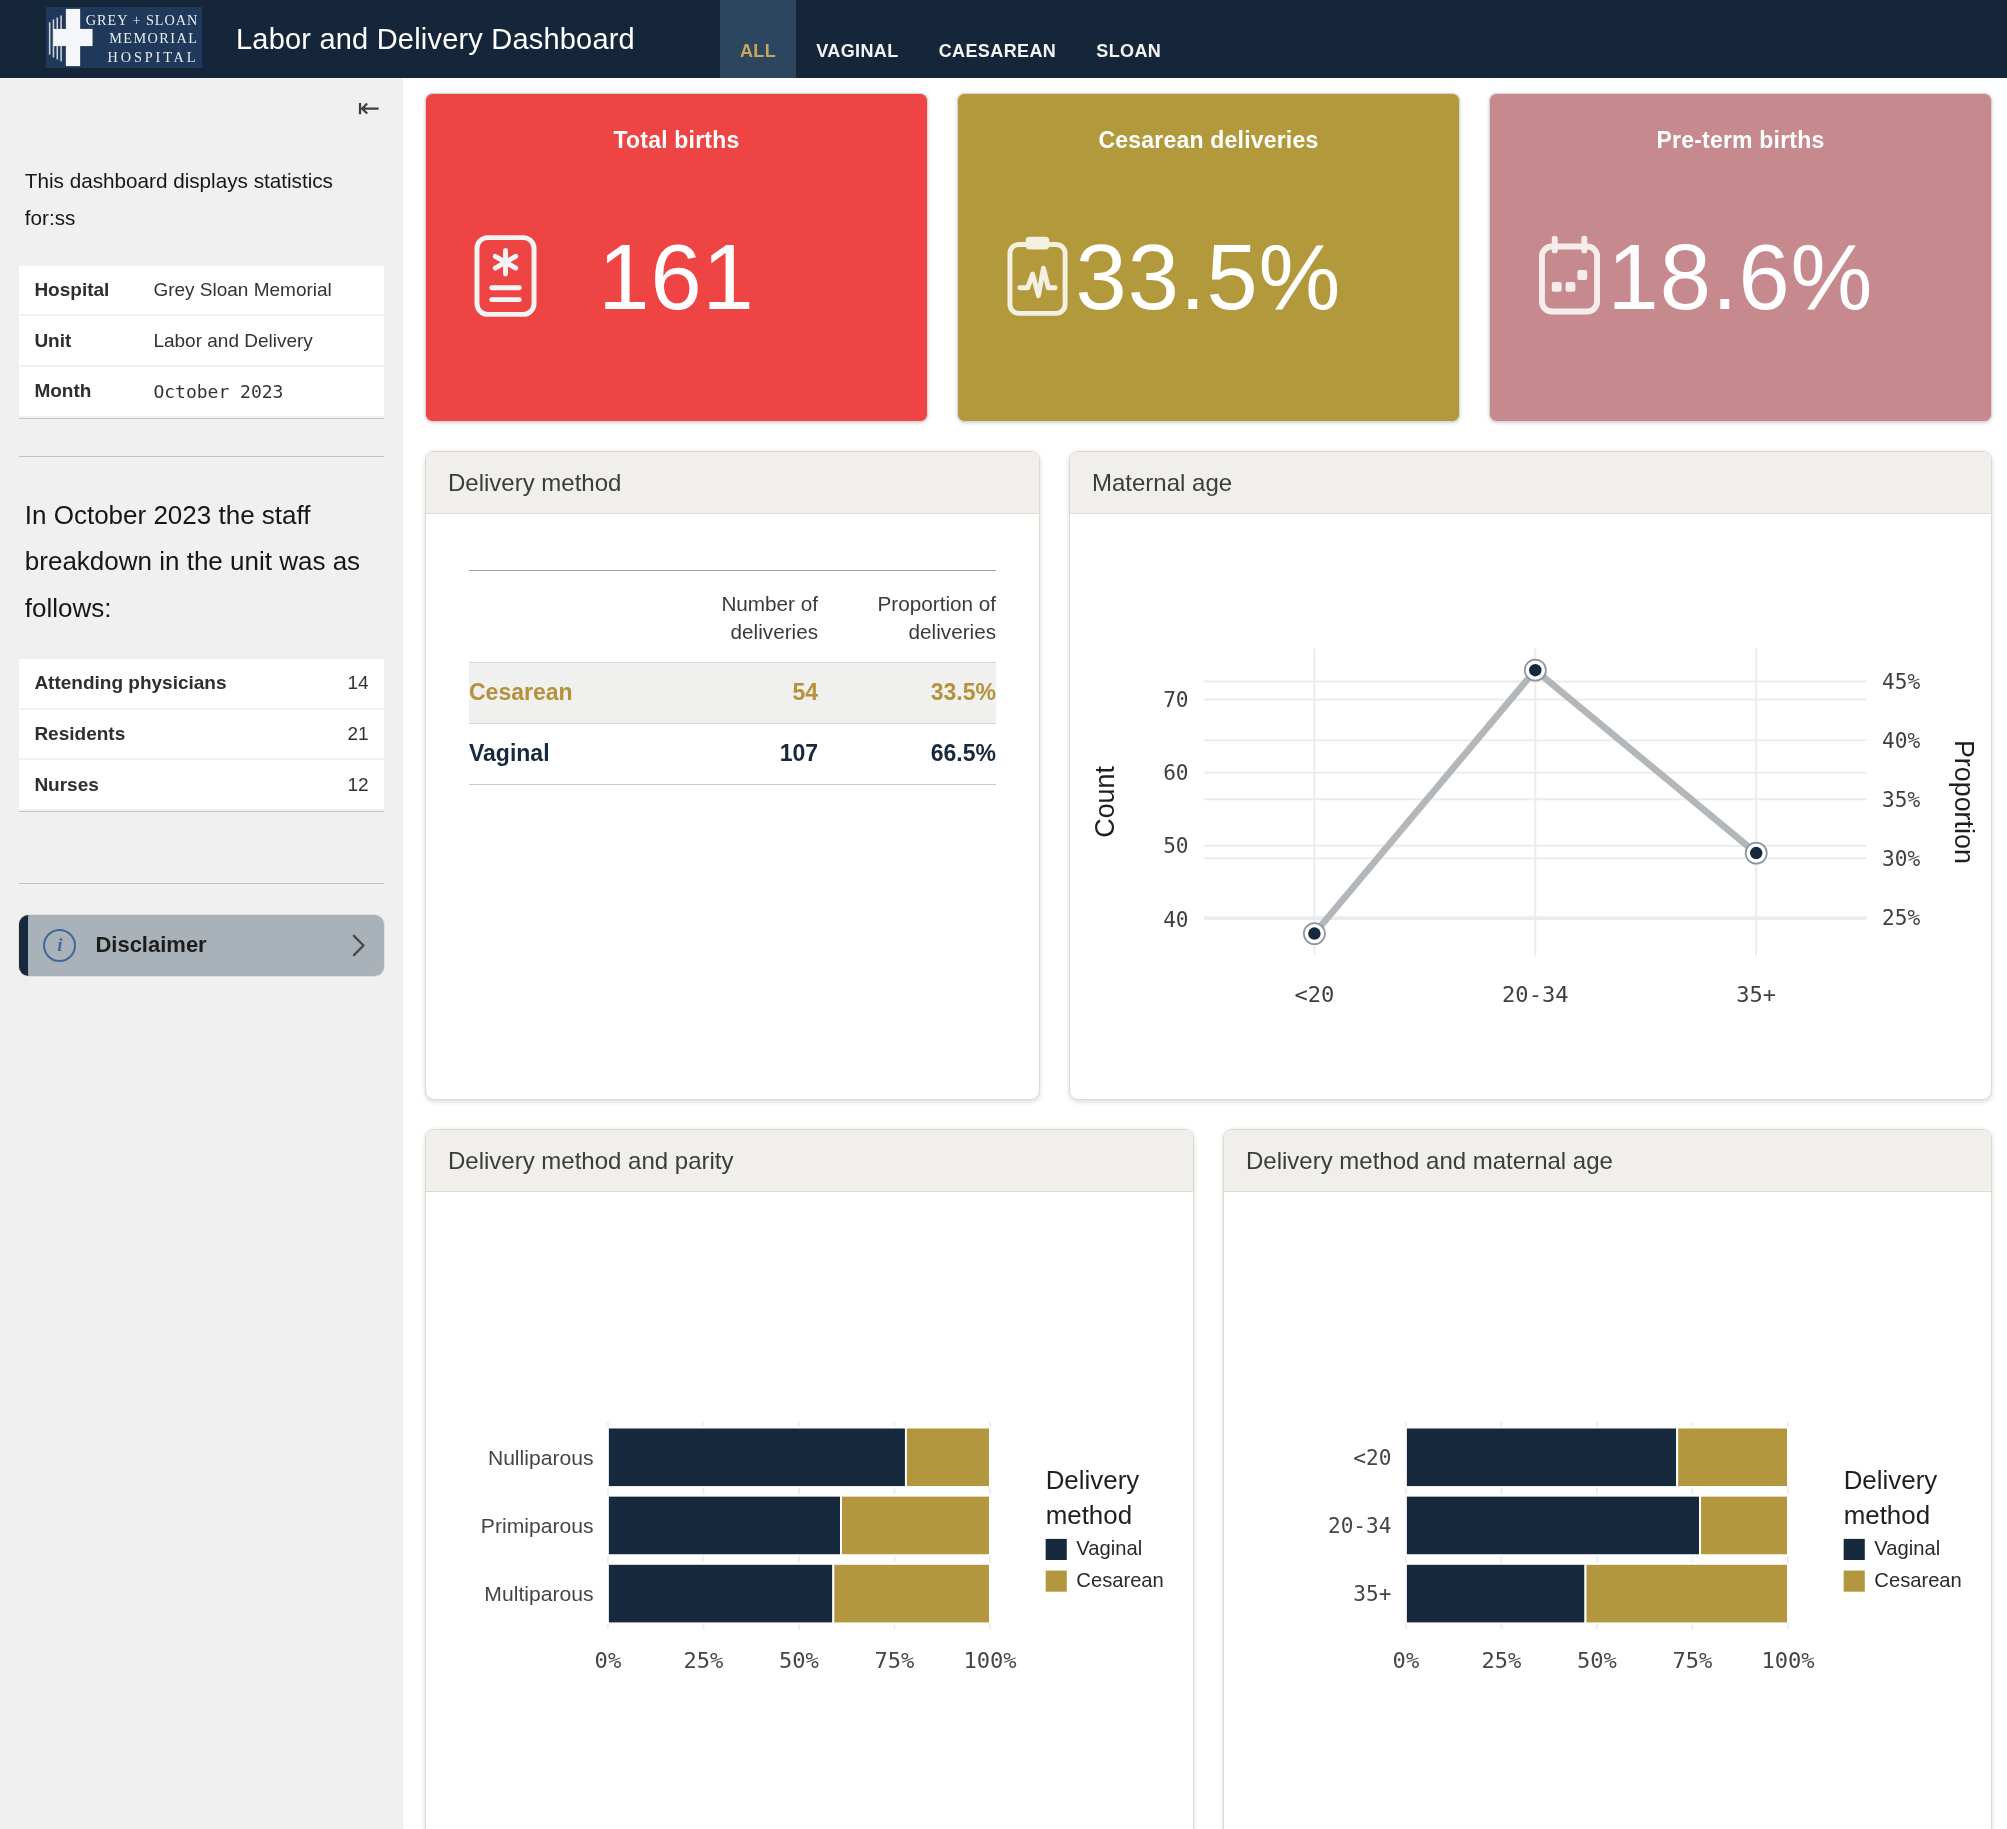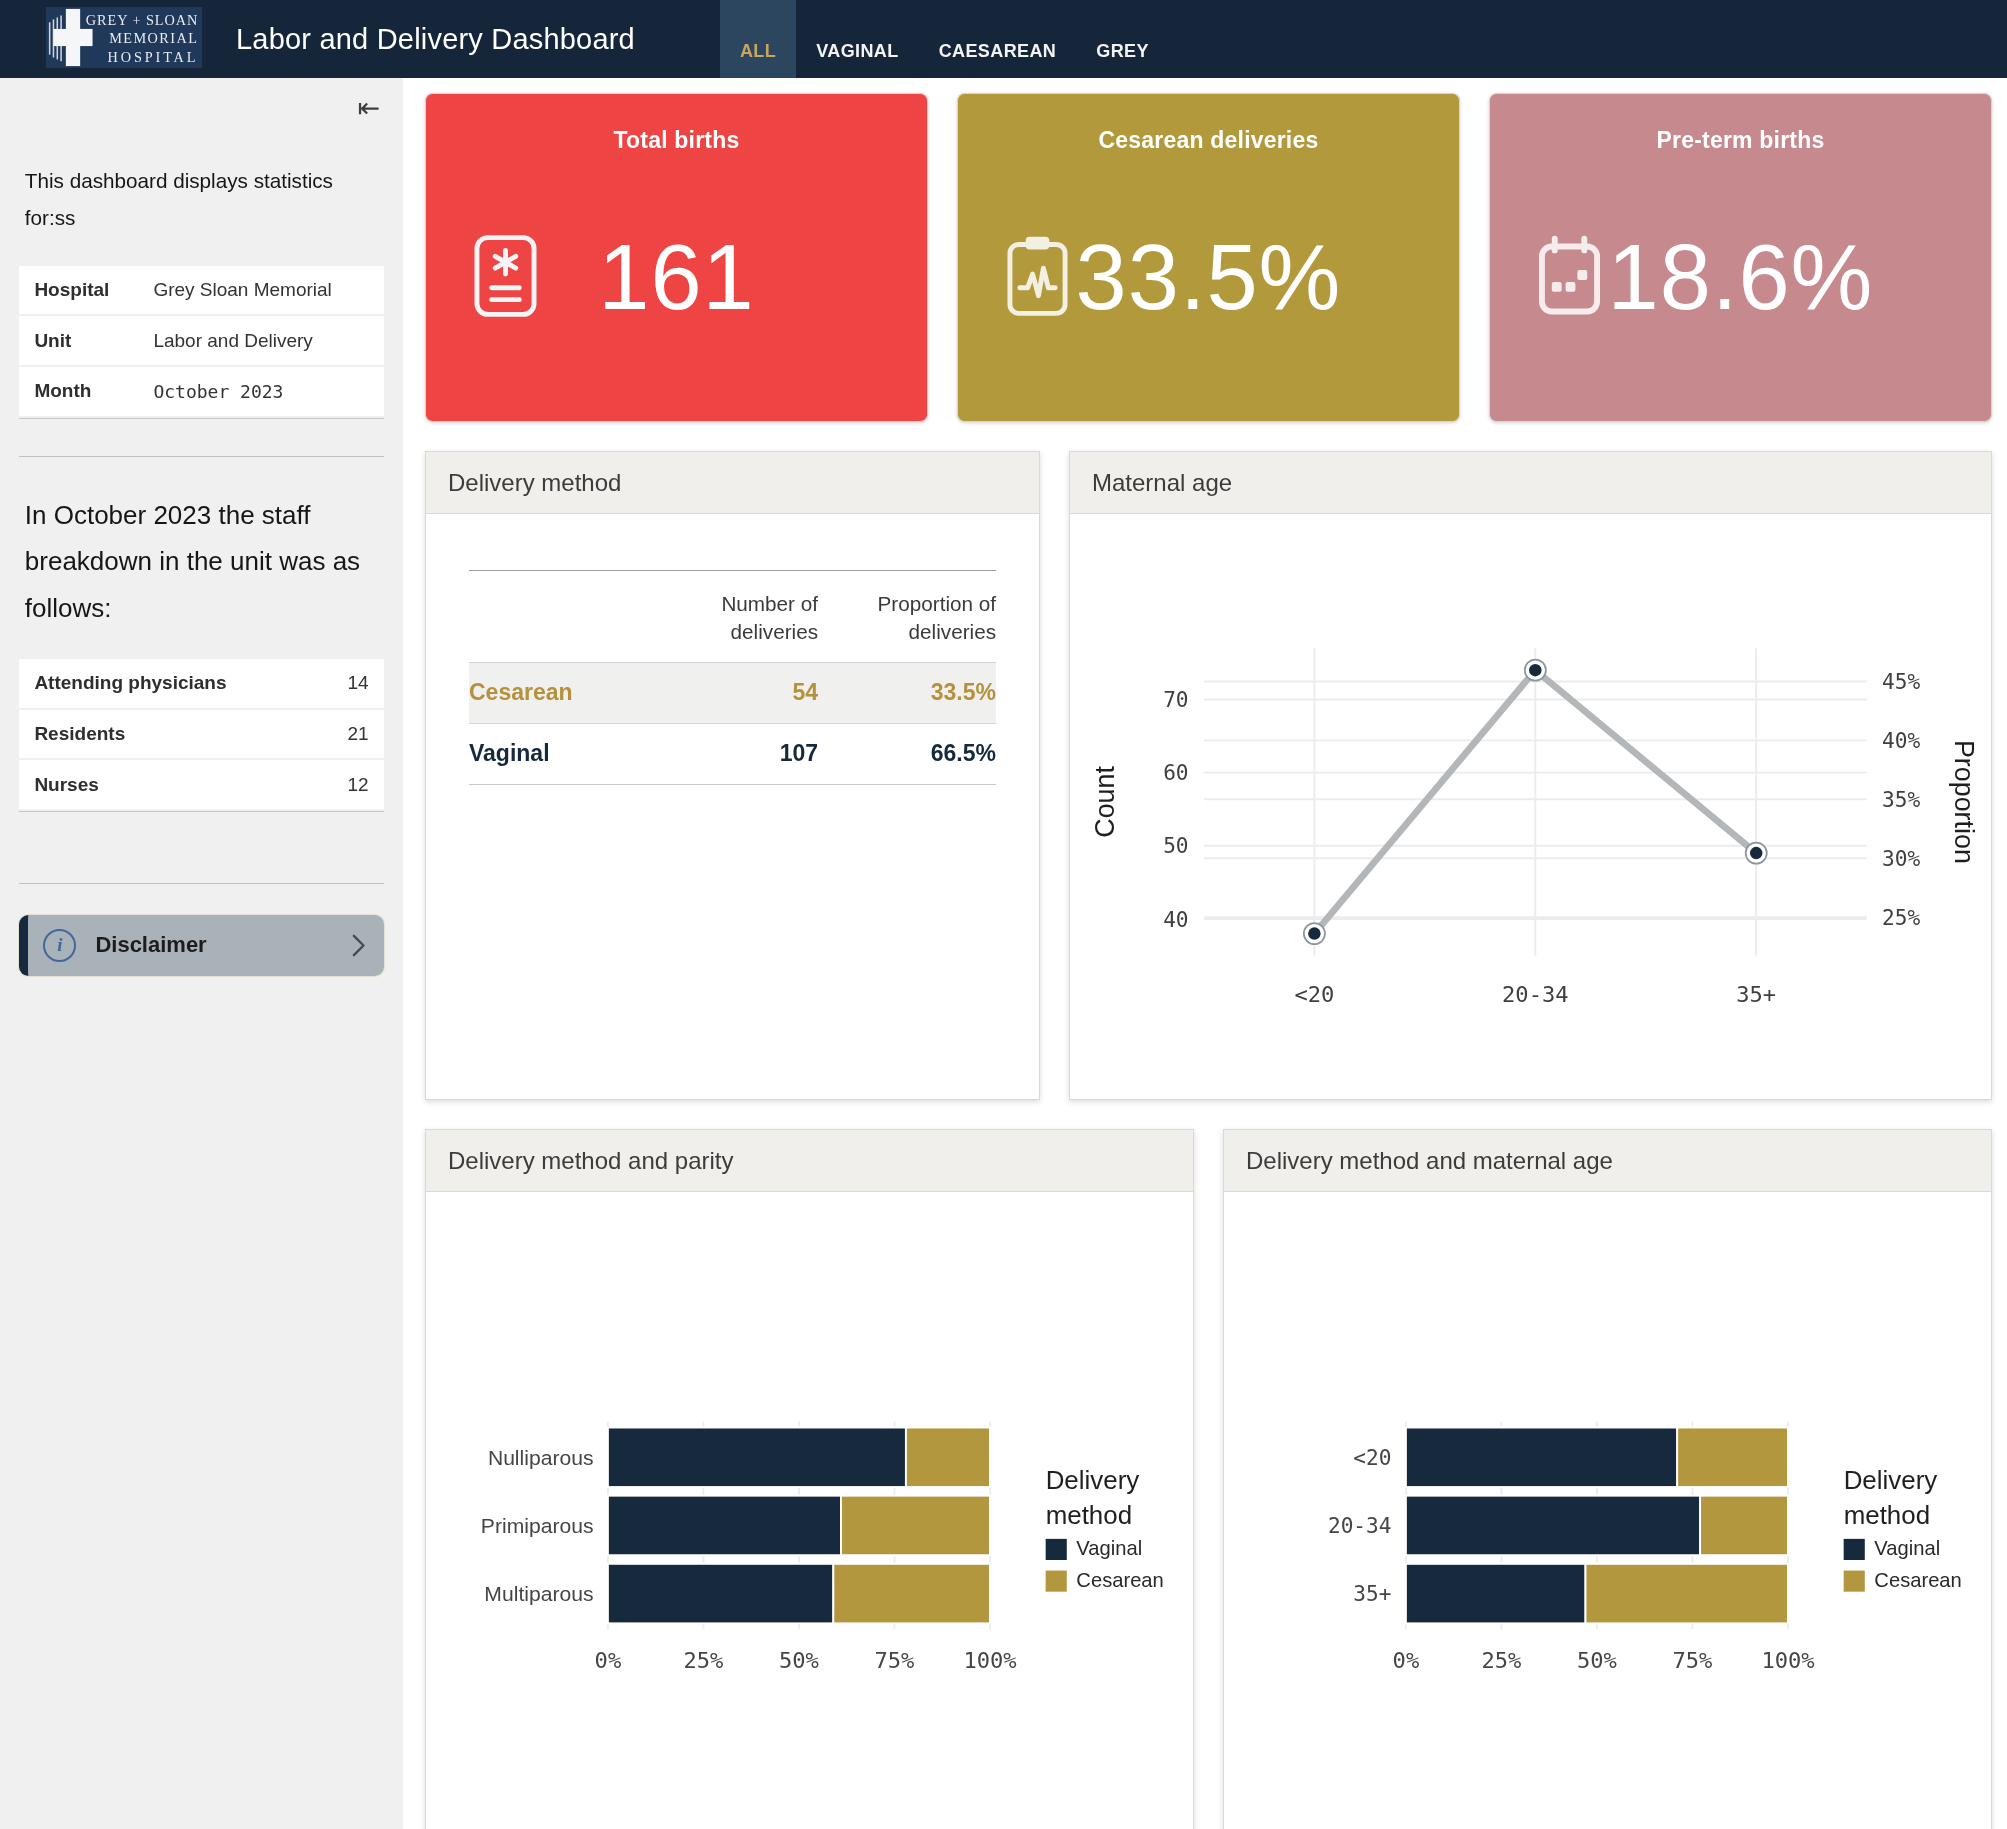--- a/index.html
+++ b/index.html
@@ -43,21 +43,21 @@
   .kpis{display:flex;gap:29px}
   .kpi{flex:1;height:327px;border-radius:7.7px;border:1px solid #d7d7d7;color:#fff;position:relative;
        box-shadow:0 1px 3.8px rgba(0,0,0,.18)}
   .kpi.blue{background:#ef4444}.kpi.gold{background:#b2993b}.kpi.rose{background:#c68a8e}
   .kpi-title{text-align:center;margin-top:33px;font-size:23px;font-weight:600;letter-spacing:0.2px}
   .kpi-body{position:absolute;left:0;right:0;top:92px;height:183px;display:flex;align-items:center;justify-content:center}
   .kpi-icon{position:absolute;left:48px;top:50%;transform:translateY(-50%)}
   .kpi-value{font-size:92px;font-weight:500;letter-spacing:1px}
 
   .row2,.row3{display:flex;gap:29px;margin-top:29px}
-  .panel{border:1px solid #ded9cb;border-radius:0;background:#fff;overflow:hidden;
+  .panel{border:1px solid #ded9cb;border-radius:9px;background:#fff;overflow:hidden;
          box-shadow:0 1.9px 5.8px rgba(0,0,0,.14);display:flex;flex-direction:column;box-sizing:border-box}
   .panel-h{background:#f0efec;border-bottom:1px solid #ded9cb;min-height:61px;display:flex;
            align-items:center;padding-left:22px;font-size:24px;color:#3c3c3a;flex:0 0 auto}
   .panel-b{flex:1;display:flex;flex-direction:column}
   .p-dm{width:615px;height:649px}
   .p-ma{flex:1;height:649px}
   .row3 .panel{width:769px;height:800px}
 
   
   .dm-table{margin:56px 43px 0;color:#3a3a3a}
@@ -96,21 +96,21 @@
         <text x="160" y="38" font-size="15" letter-spacing="1.5">MEMORIAL</text>
         <text x="160" y="58" font-size="15" letter-spacing="3">HOSPITAL</text>
       </g>
     </svg>
   </div>
   <div class="app-title">Labor and Delivery Dashboard</div>
   <div class="tabs">
     <div class="tab active">ALL</div>
     <div class="tab">VAGINAL</div>
     <div class="tab">CAESAREAN</div>
-    <div class="tab">GREY</div>
+    <div class="tab">SLOAN</div>
   </div>
 </div>
 
 <div class="layout">
 
   <div class="sidebar">
     <span class="collapse">⇤</span>
     <div class="intro">This dashboard displays statistics for:ss</div>
 
     <div class="side-table">

